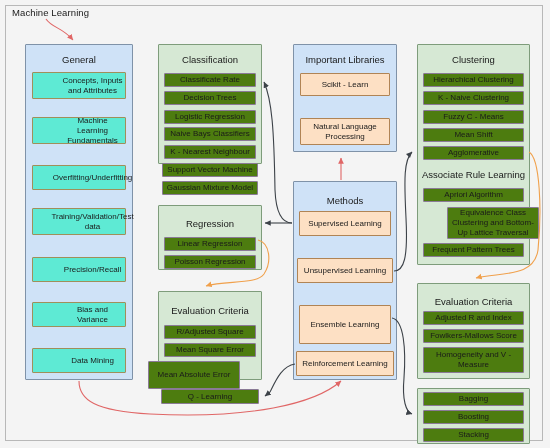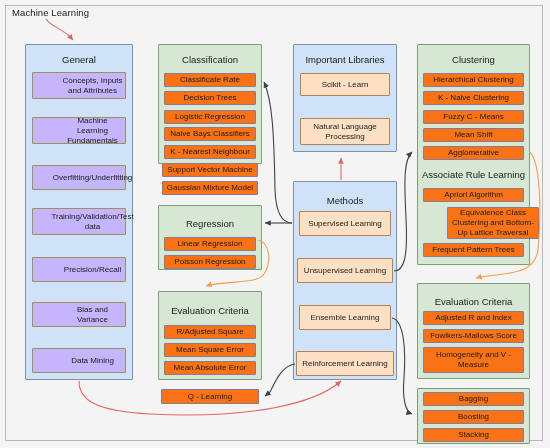--- a/index.html
+++ b/index.html
@@ -67,23 +67,23 @@
     font-size: 8px;
     color: #1a1a1a;
     display: flex;
     align-items: center;
     justify-content: center;
     text-align: center;
     line-height: 1.25;
     padding: 0 1px;
     z-index: 3;
   }
-  .chip.yellow { background: #c4b5fd; border-color: #a08f5a; padding-left: 28px; }
+  .chip.yellow { background: #5eead4; border-color: #a08f5a; padding-left: 28px; }
   .chip.orange { background: #fde0c4; border-color: #b08455; }
-  .chip.purple { background: #f97316; border-color: #8a7a96; }
+  .chip.purple { background: #4d7c0f; border-color: #8a7a96; }
   .chip.free   { z-index: 4; }
   .subhead {
     position: absolute;
     text-align: center;
     font-size: 9.5px;
     color: #1a1a1a;
     white-space: nowrap;
     z-index: 3;
   }
 </style>
@@ -122,36 +122,36 @@
     <div class="group-title" style="top:12px;">Regression</div>
   </div>
   <div class="chip purple" style="left:164px; top:237px; width:92px; height:14px;">Linear Regression</div>
   <div class="chip purple" style="left:164px; top:255px; width:92px; height:14px;">Poisson Regression</div>
 
   <div class="group green" style="left:158px; top:291px; width:104px; height:89px;">
     <div class="group-title" style="top:13px;">Evaluation Criteria</div>
   </div>
   <div class="chip purple" style="left:164px; top:325px; width:92px; height:14px;">R/Adjusted Square</div>
   <div class="chip purple" style="left:164px; top:343px; width:92px; height:14px;">Mean Square Error</div>
-  <div class="chip purple" style="left:164px; top:361px; width:92px; height:14px;">Mean Absolute Error</div>
+  <div class="chip purple" style="left:148px; top:361px; width:92px; height:28px;">Mean Absolute Error</div>
 
   <div class="chip purple free" style="left:161px; top:389px; width:98px; height:15px;">Q - Learning</div>
 
   <div class="group blue" style="left:293px; top:44px; width:104px; height:108px;">
     <div class="group-title" style="top:9px;">Important Libraries</div>
   </div>
   <div class="chip orange" style="left:300px; top:73px; width:90px; height:23px;">Scikit - Learn</div>
   <div class="chip orange" style="left:300px; top:118px; width:90px; height:27px;">Natural Language Processing</div>
 
   <div class="group blue" style="left:293px; top:181px; width:104px; height:199px;">
     <div class="group-title" style="top:13px;">Methods</div>
   </div>
   <div class="chip orange" style="left:299px; top:211px; width:92px; height:25px;">Supervised Learning</div>
   <div class="chip orange" style="left:297px; top:258px; width:96px; height:25px;">Unsupervised Learning</div>
-  <div class="chip orange" style="left:299px; top:305px; width:92px; height:25px;">Ensemble Learning</div>
+  <div class="chip orange" style="left:299px; top:305px; width:92px; height:39px;">Ensemble Learning</div>
   <div class="chip orange" style="left:296px; top:351px; width:98px; height:25px;text-align:right;">Reinforcement Learning</div>
 
   <div class="group green" style="left:417px; top:44px; width:113px; height:221px;">
     <div class="group-title" style="top:9px;">Clustering</div>
   </div>
   <div class="chip purple" style="left:423px; top:73px; width:101px; height:14px;">Hierarchical Clustering</div>
   <div class="chip purple" style="left:423px; top:91px; width:101px; height:14px;">K - Naive Clustering</div>
   <div class="chip purple" style="left:423px; top:110px; width:101px; height:14px;">Fuzzy C - Means</div>
   <div class="chip purple" style="left:423px; top:128px; width:101px; height:14px;">Mean Shift</div>
   <div class="chip purple" style="left:423px; top:146px; width:101px; height:14px;">Agglomerative</div>

